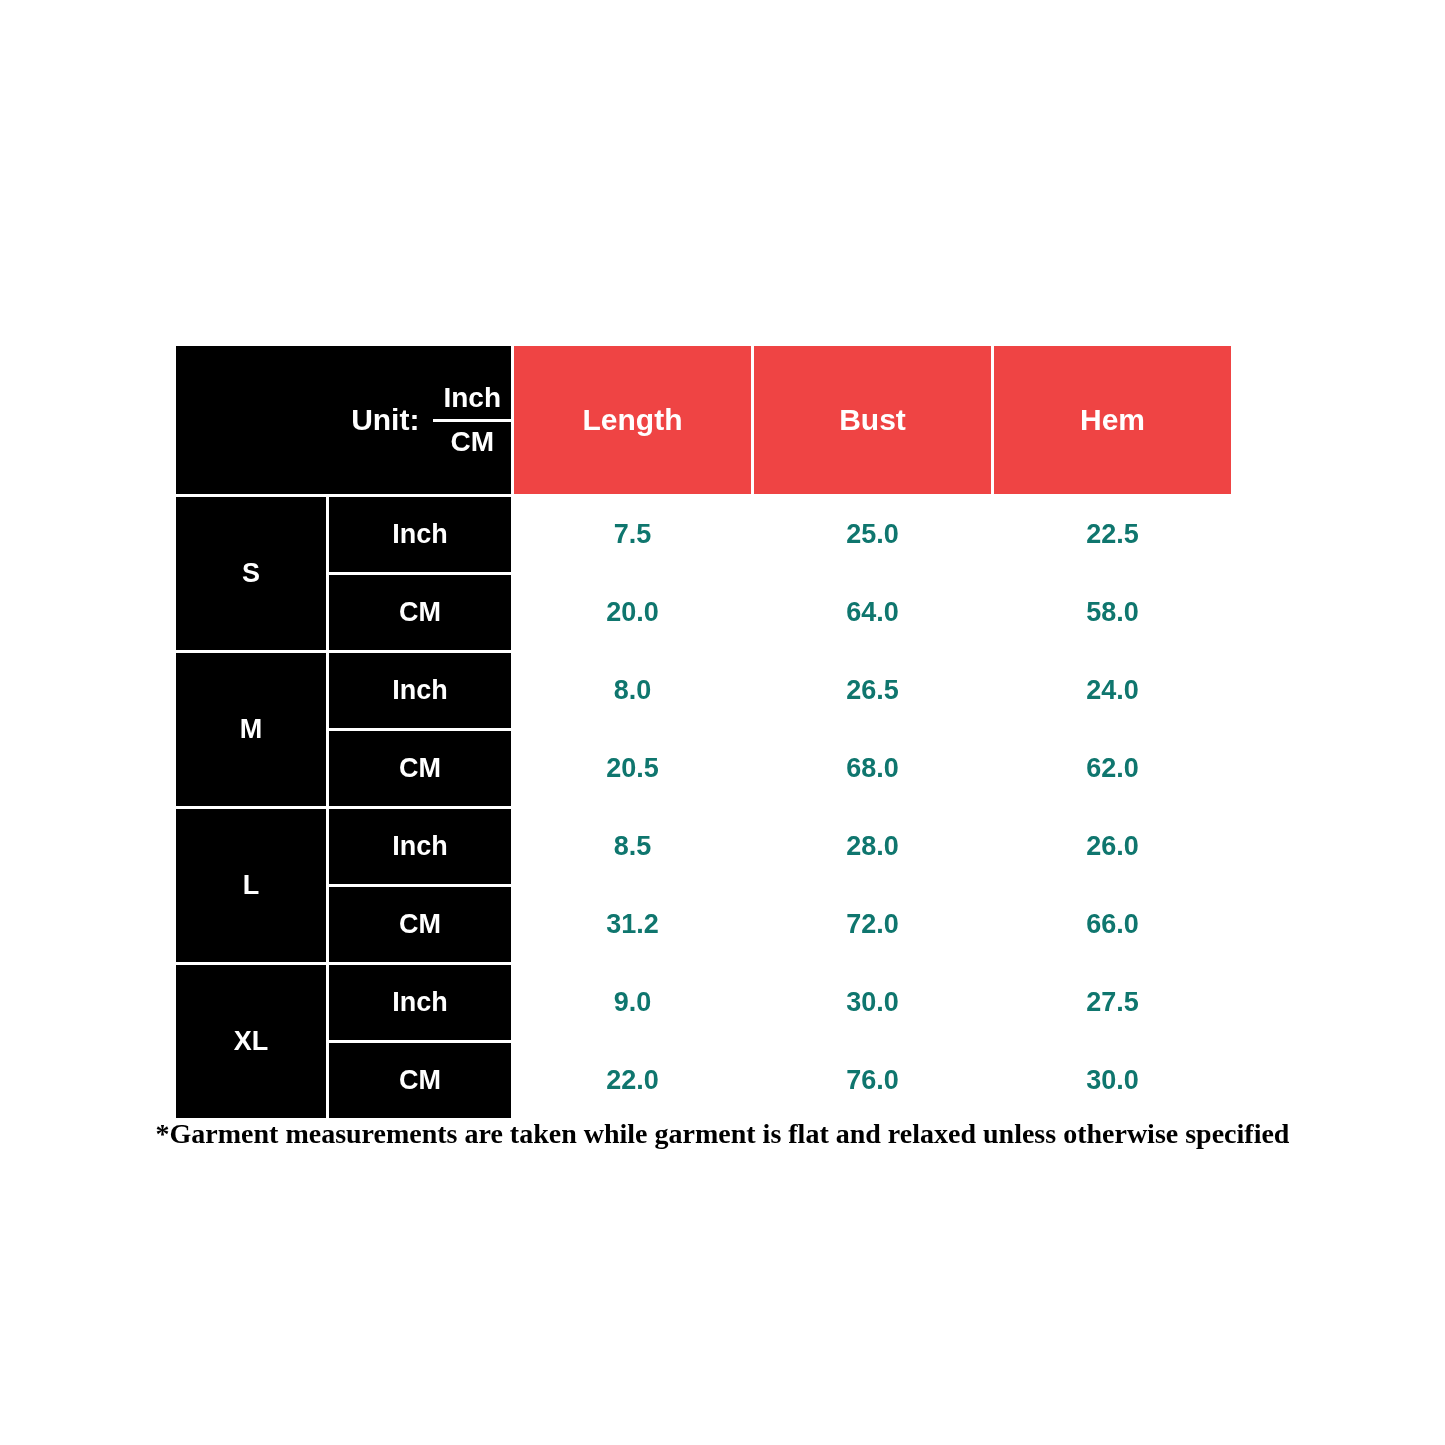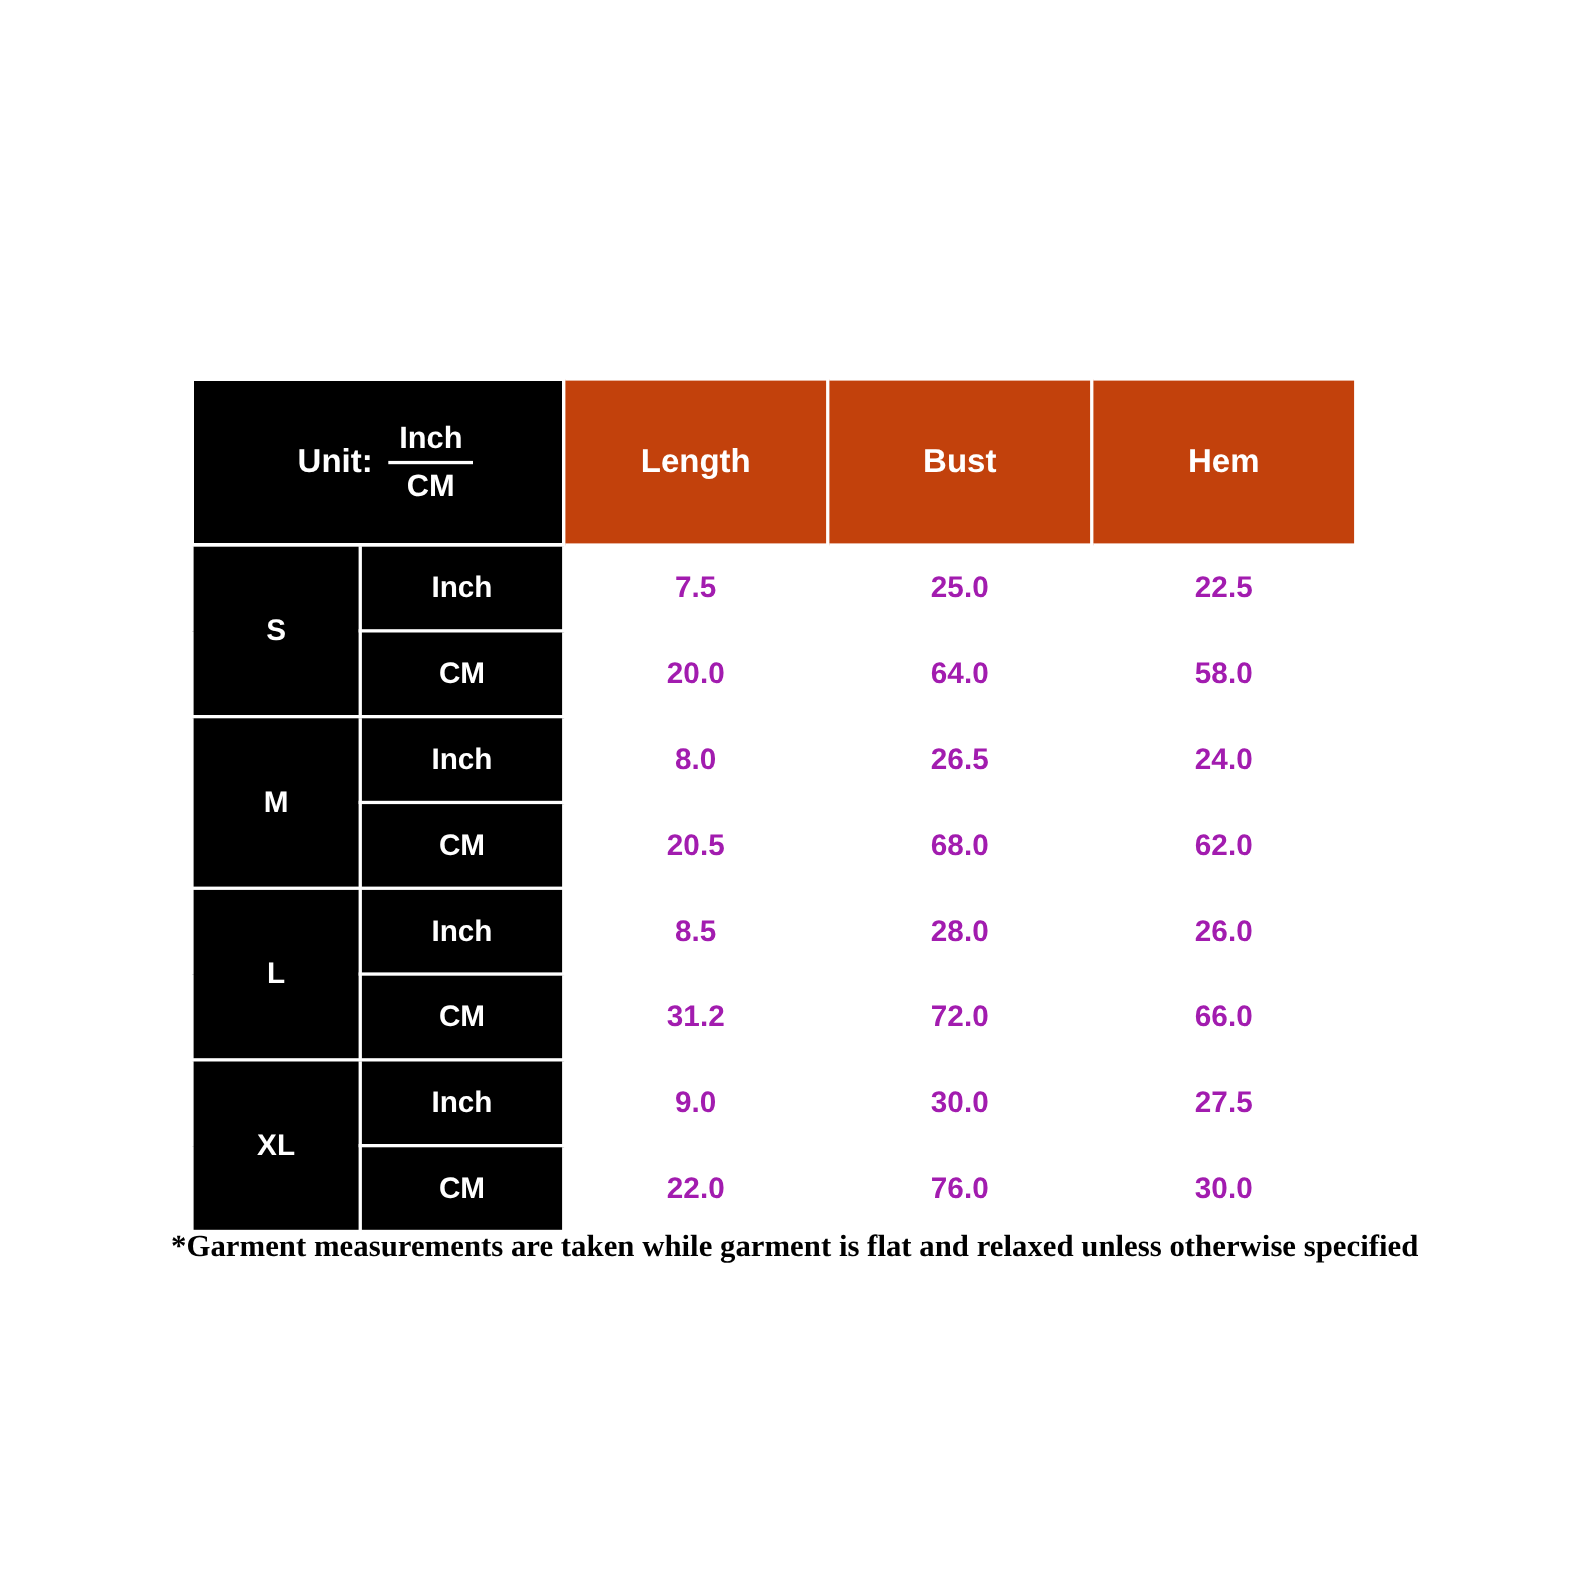--- a/index.html
+++ b/index.html
@@ -51,42 +51,42 @@
   }
   table.sizechart td {
     border: 3px solid #ffffff;
     text-align: center;
     vertical-align: middle;
     font-size: 27px;
     height: 75px;
     padding: 0;
   }
   td.hd {
-    background: #c2410c;
+    background: #ef4444;
     color: #ffffff;
   }
   td.val {
     background: #ffffff;
-    color: #a21caf;
+    color: #0f766e;
     border: 3px solid #000000;
   }
   
   tr.headrow td {
     height: 148px;
     font-size: 30px;
   }
   td.unit-cell {
     background: #000000;
     color: #ffffff;
     position: relative;
   }
   .unit-inner {
     display: flex;
     align-items: center;
-    justify-content: center;
+    justify-content: flex-end;
     gap: 14px;
     margin-left: 14px;
   }
   .unit-label {
     font-size: 30px;
   }
   .unit-frac {
     display: inline-block;
     text-align: center;
     line-height: 1.15;

